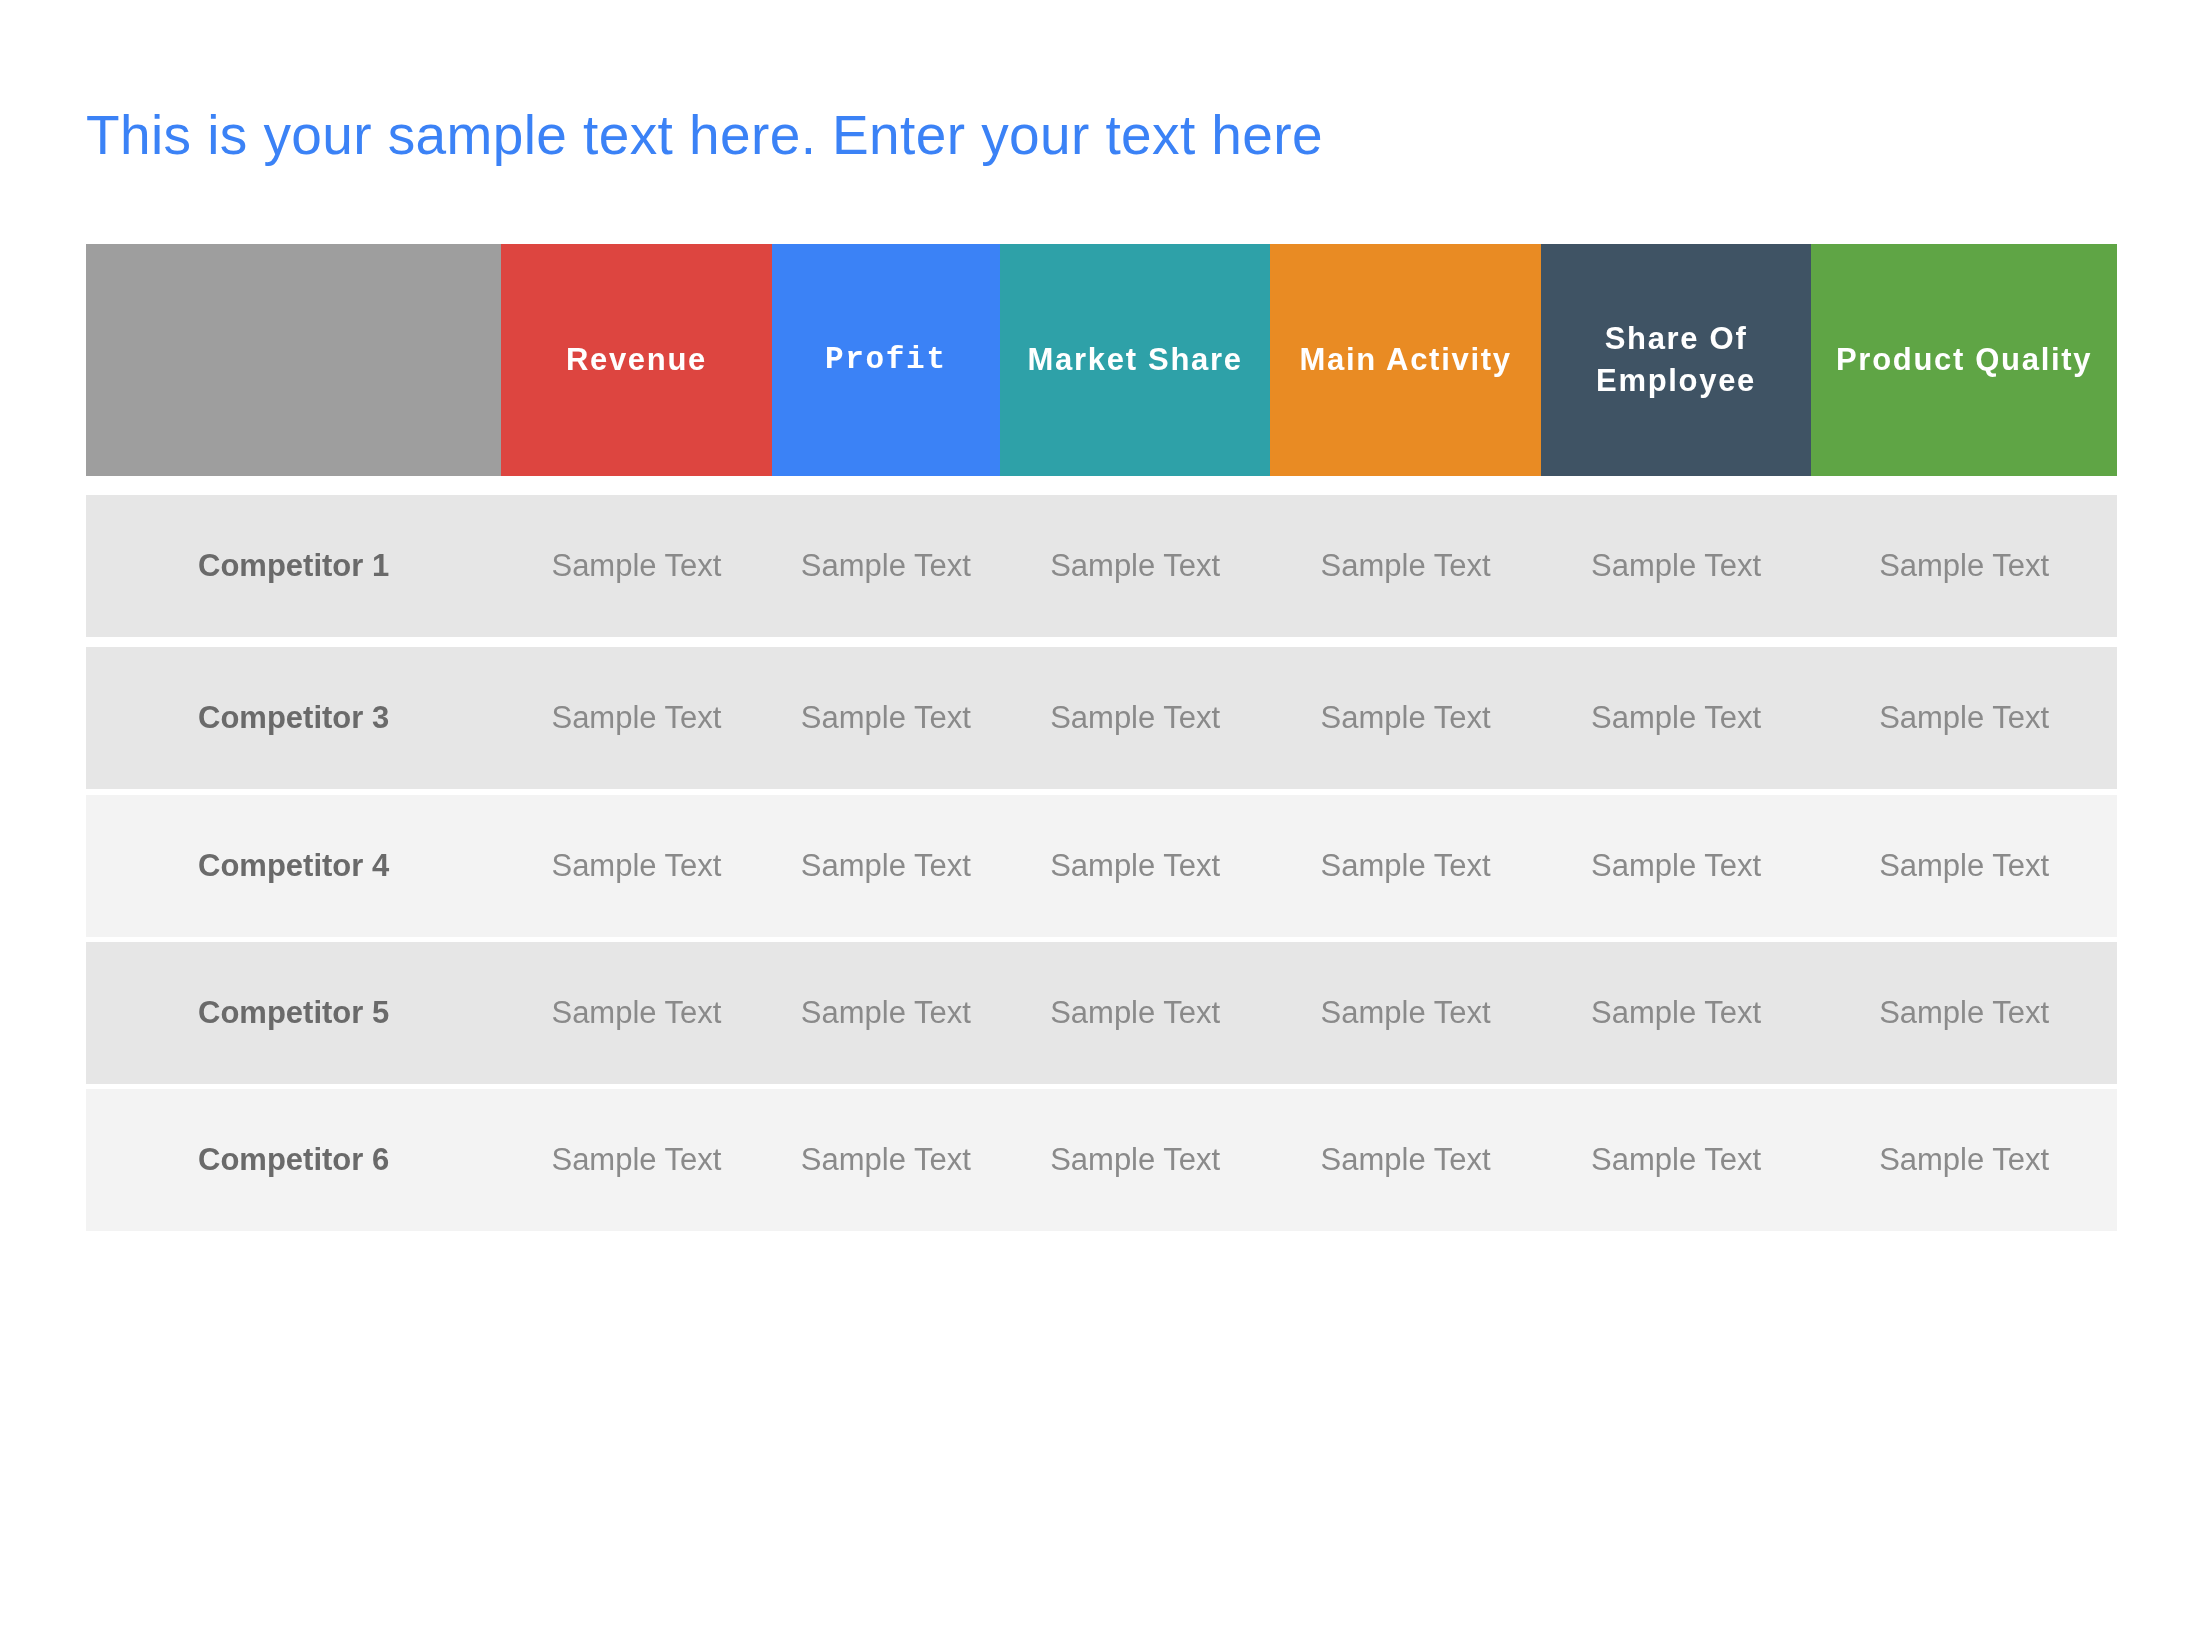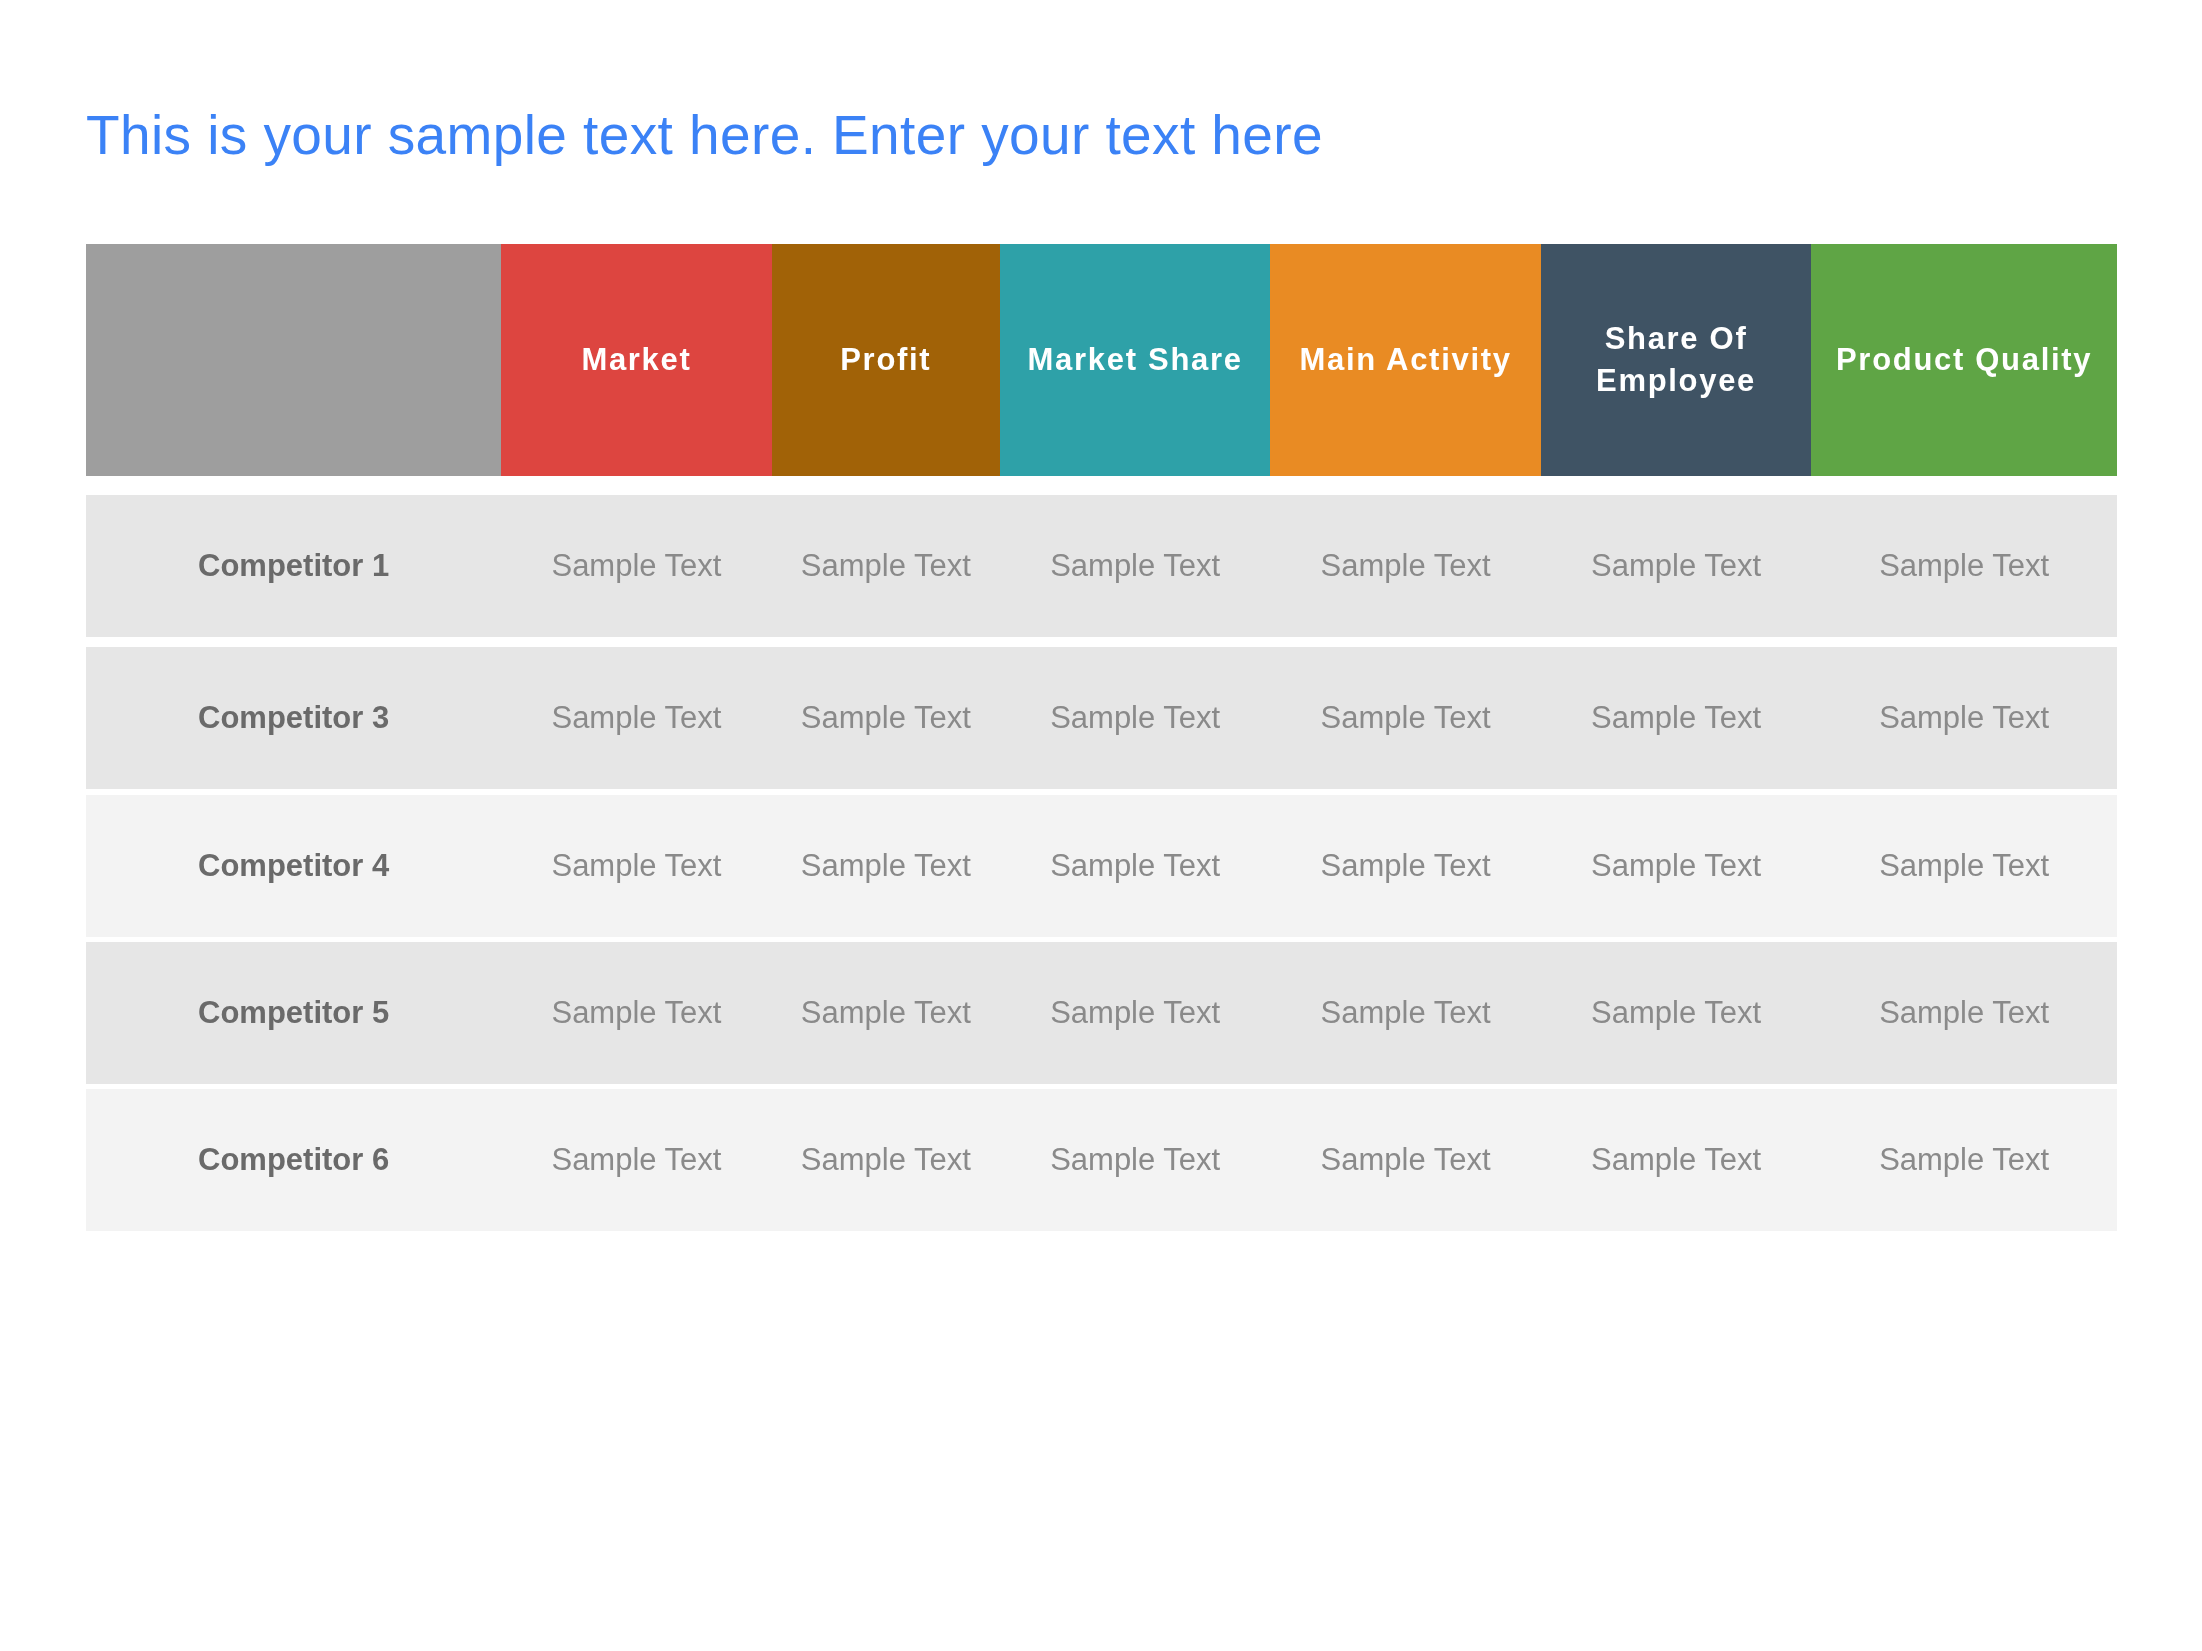--- a/index.html
+++ b/index.html
@@ -35,21 +35,21 @@
     .header.cell {
       height: 232px;
       color: #ffffff;
       font-weight: 700;
       letter-spacing: 1.7px;
       padding: 8.6px 17px;
       line-height: 1.35;
     }
     .hdr-blank { background: #9e9e9e; width: 413px; }
     .hdr-1 { background: #dd4540; width: 269px; }
-    .hdr-2 { background: #a16207; width: 227px; }
+    .hdr-2 { background: #3b82f6; width: 227px; font-family: Liberation Mono, monospace; }
     .hdr-3 { background: #2ea1a8; width: 269px; }
     .hdr-4 { background: #e98b23; width: 269px; }
     .hdr-5 { background: #3f5364; width: 269px; }
     .hdr-6 { background: #5fa545; width: 304px; }
     
     .divider.cell {
       height: 19px;
       background: #ffffff;
       padding: 0;
     }
@@ -75,21 +75,21 @@
   </style>
 </head>
 <body>
 
 <h1 class="title">This is your sample text here. Enter your text here</h1>
 
 <div class="table">
 
   <div class="row">
     <div class="cell header hdr-blank"></div>
-    <div class="cell header hdr-1">Market</div>
+    <div class="cell header hdr-1">Revenue</div>
     <div class="cell header hdr-2">Profit</div>
     <div class="cell header hdr-3">Market Share</div>
     <div class="cell header hdr-4">Main Activity</div>
     <div class="cell header hdr-5">Share Of Employee</div>
     <div class="cell header hdr-6">Product Quality</div>
   </div>
 
   <div class="row">
     <div class="cell divider"></div>
       <div class="cell divider"></div>

